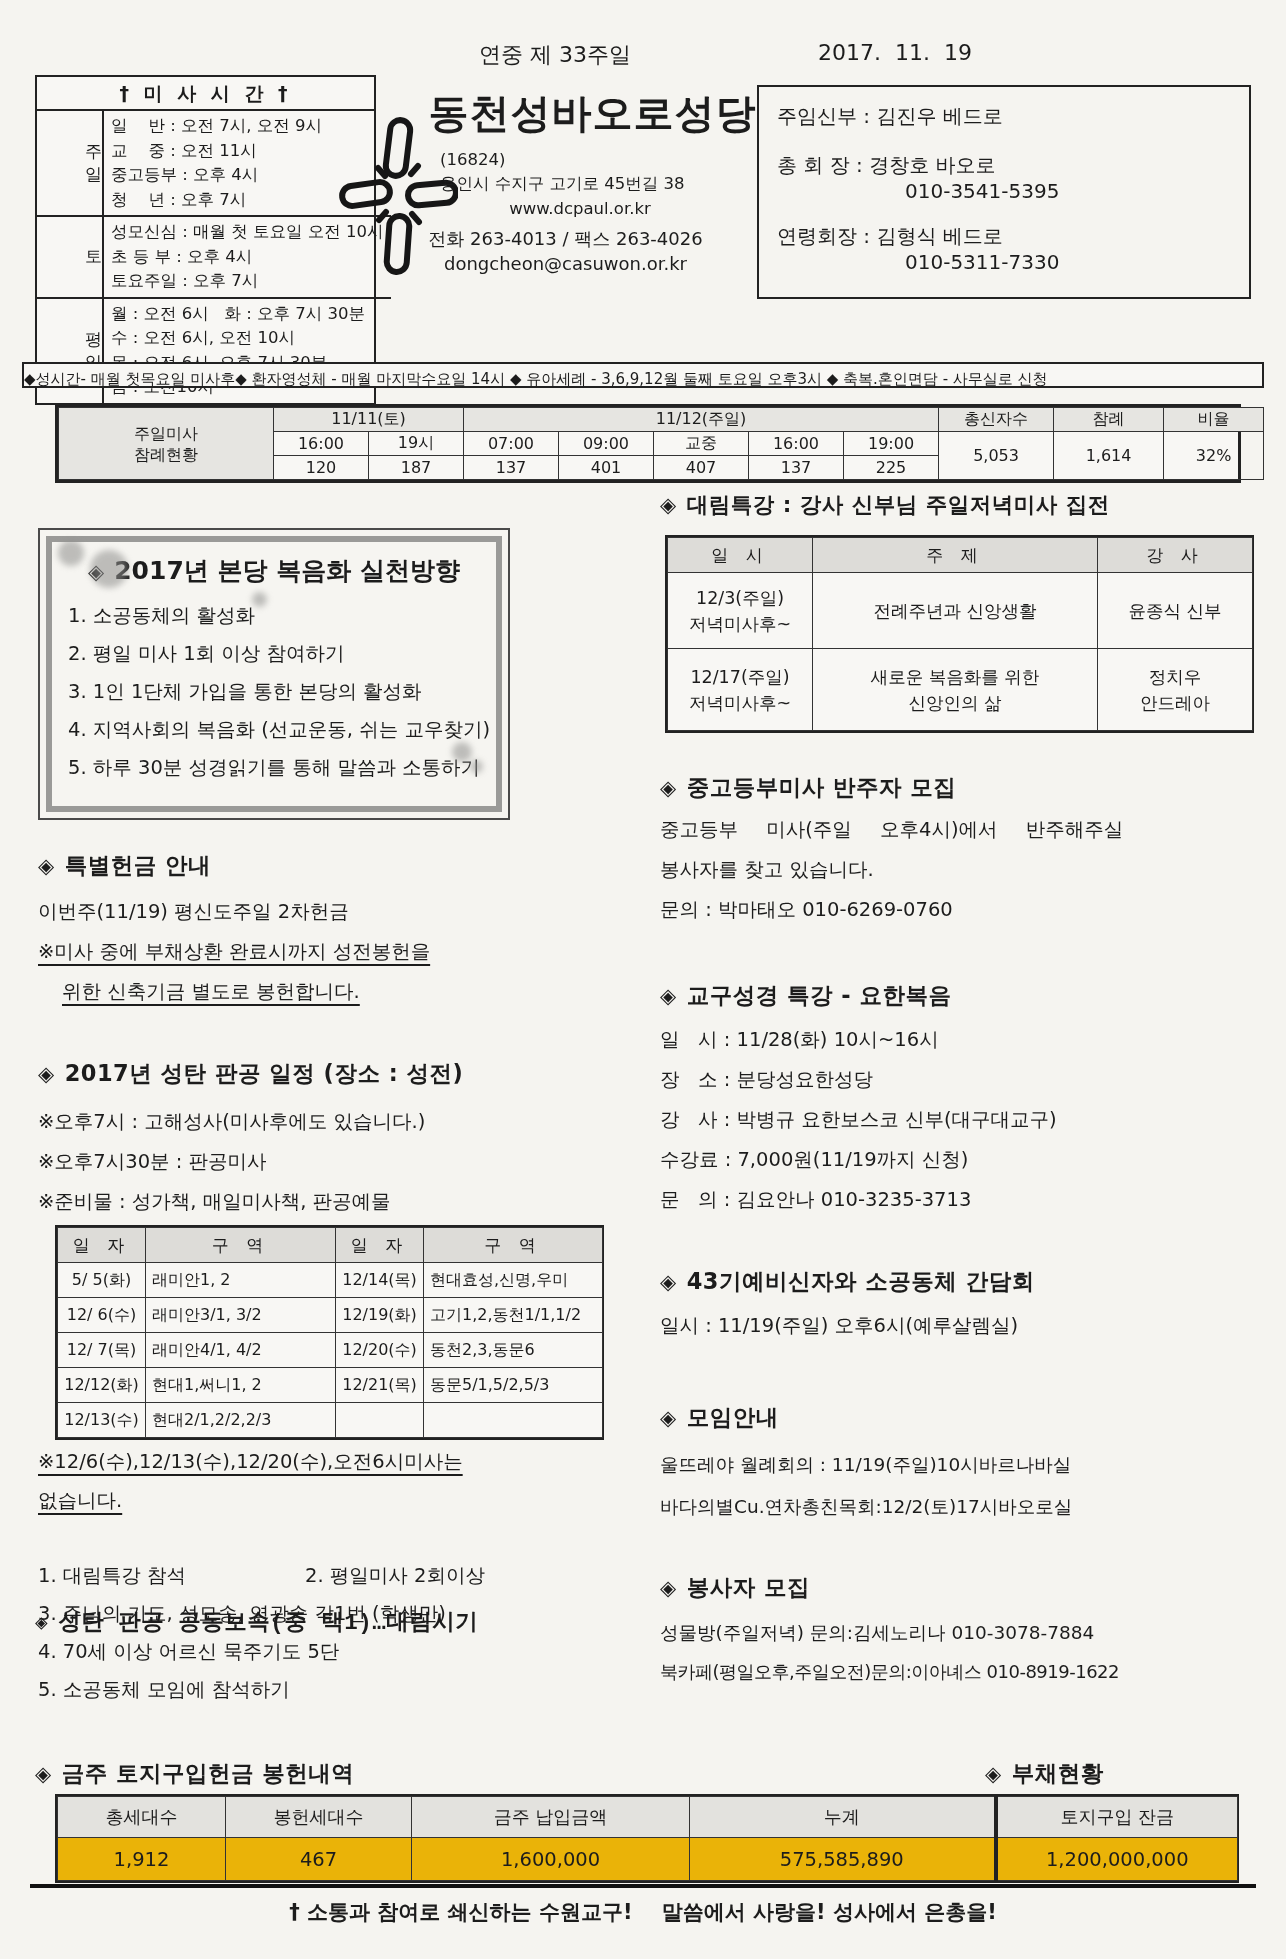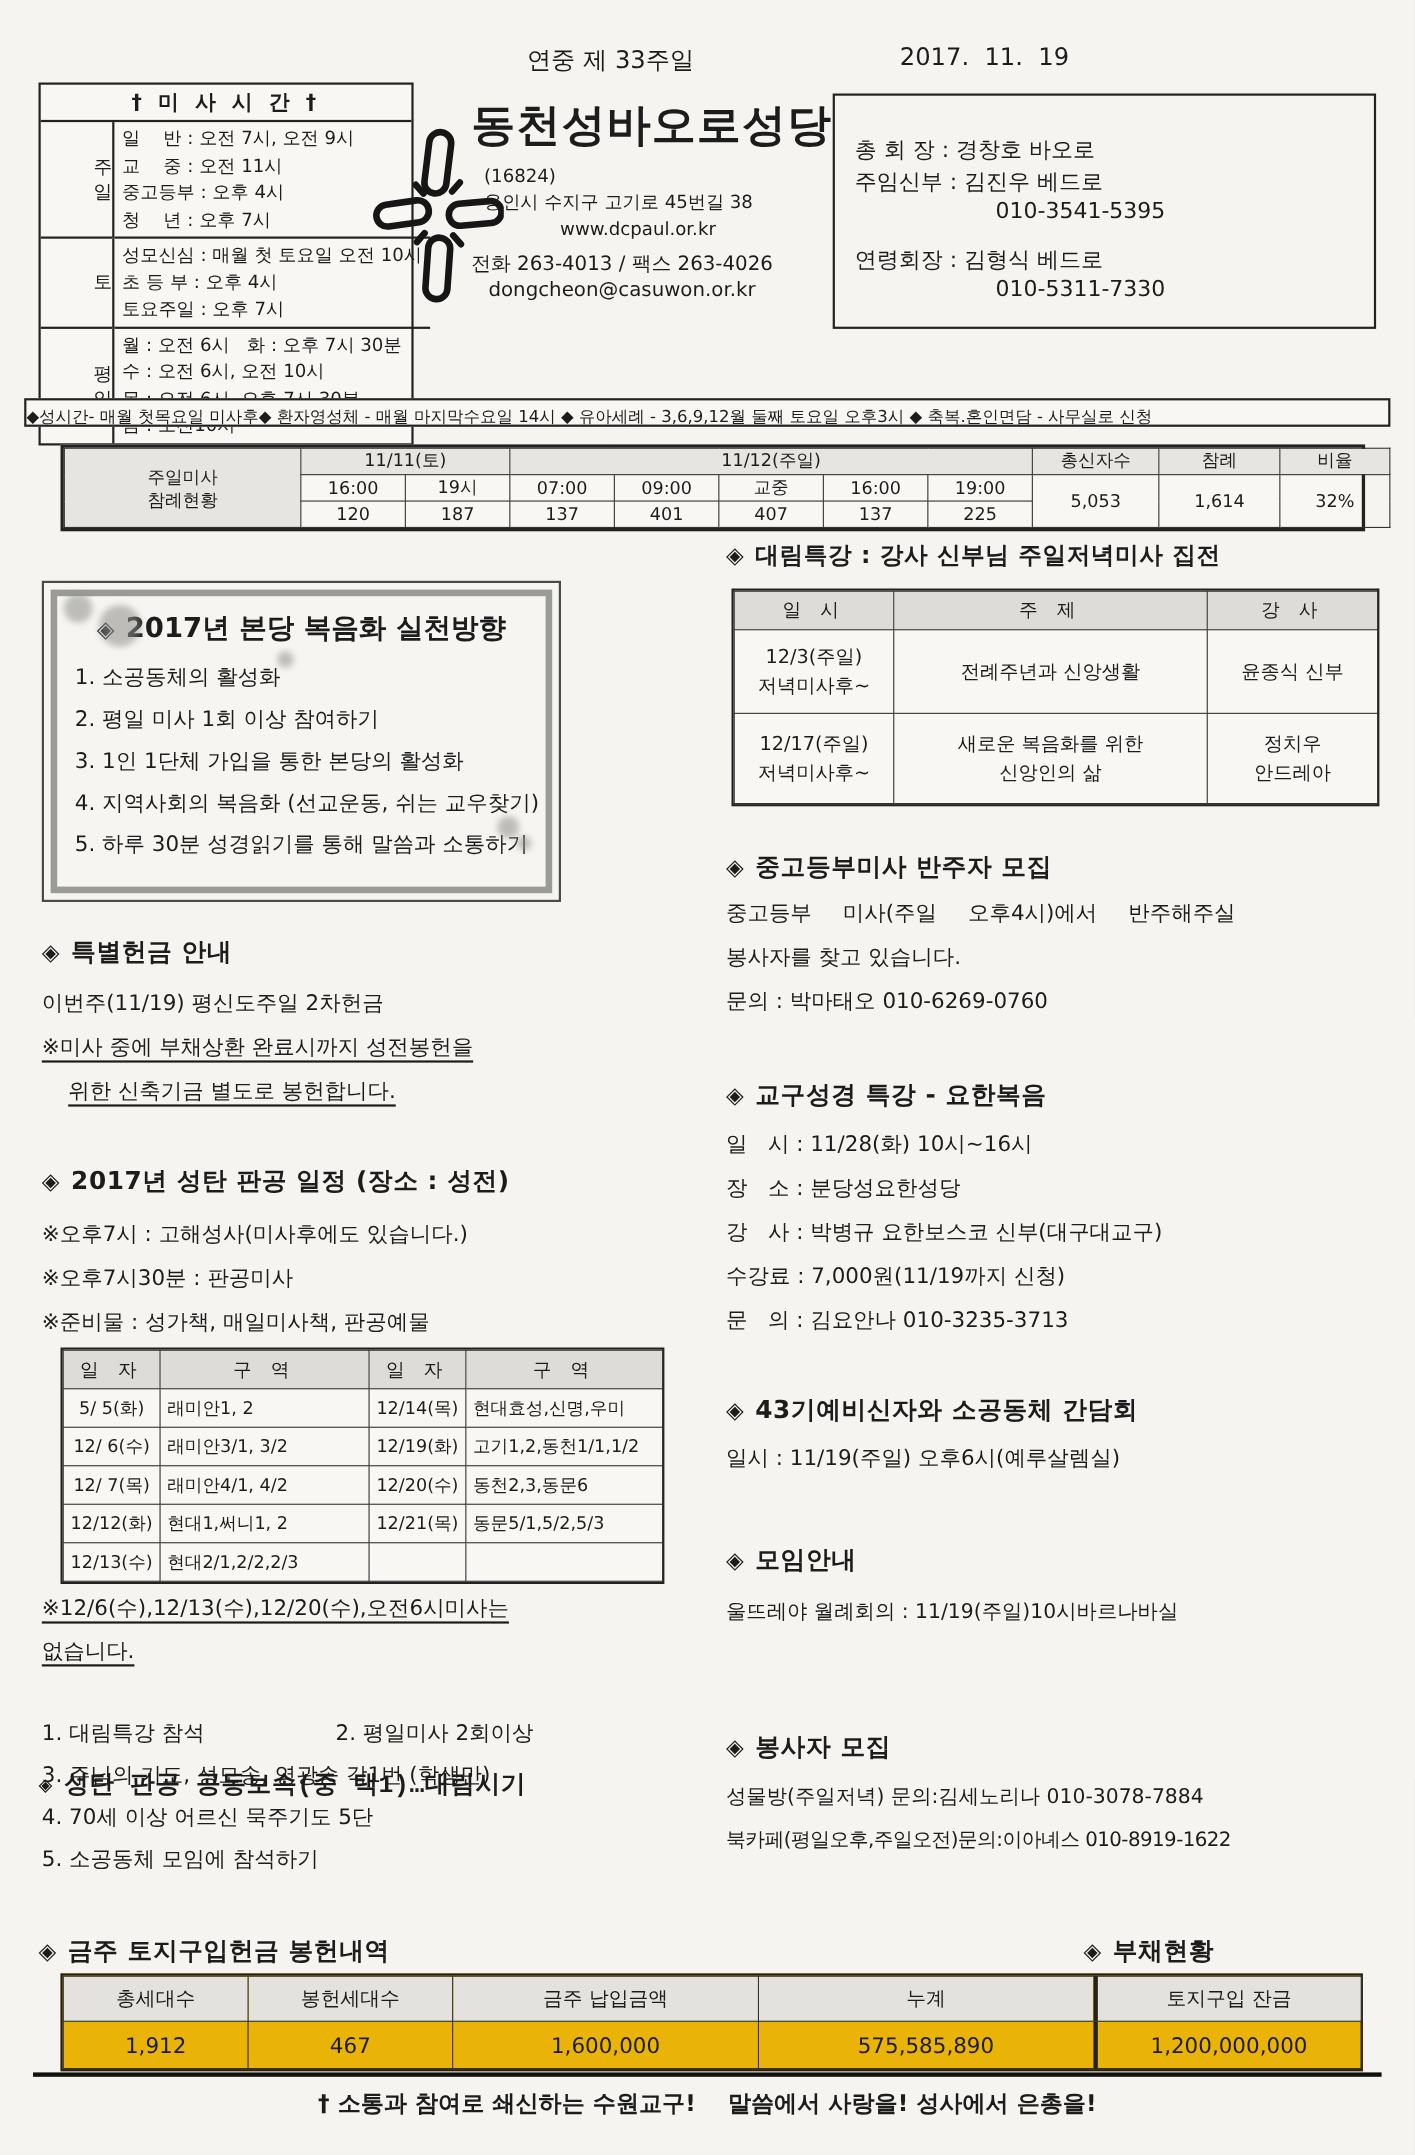--- a/index.html
+++ b/index.html
@@ -139,22 +139,22 @@
     </g>
   </svg>
   <div class="abs" id="church-name">동천성바오로성당</div>
   <div class="abs" id="postal">(16824)</div>
   <div class="abs" id="address">용인시 수지구 고기로 45번길 38</div>
   <div class="abs" id="website">www.dcpaul.or.kr</div>
   <div class="abs" id="phonefax">전화 263-4013 / 팩스 263-4026</div>
   <div class="abs" id="email">dongcheon@casuwon.or.kr</div>
 
   <div class="abs" id="contact-box">
+    <div class="c-row" style="margin-top:2px;"><span>주임신부 :</span> <span>김진우 베드로</span></div>
     <div class="c-row" style="margin-top:22px;"><span>총 회 장 :</span> <span>경창호 바오로</span></div>
-    <div class="c-row" style="margin-top:2px;"><span>주임신부 :</span> <span>김진우 베드로</span></div>
     <div class="c-phone">010-3541-5395</div>
     <div class="c-row" style="margin-top:20px;"><span>연령회장 :</span> <span>김형식 베드로</span></div>
     <div class="c-phone">010-5311-7330</div>
   </div>
 
   <div class="abs" id="notice-strip">◆성시간- 매월 첫목요일 미사후◆ 환자영성체 - 매월 마지막수요일 14시 ◆ 유아세례 - 3,6,9,12월 둘째 토요일 오후3시 ◆ 축복.혼인면담 - 사무실로 신청</div>
 
   <div class="abs" id="att-wrap">
     <table>
       <colgroup>
@@ -329,20 +329,21 @@
   <div class="abs bodyline" style="left:660px;top:1066px;">장   소 : 분당성요한성당</div>
   <div class="abs bodyline" style="left:660px;top:1106px;">강   사 : 박병규 요한보스코 신부(대구대교구)</div>
   <div class="abs bodyline" style="left:660px;top:1146px;">수강료 : 7,000원(11/19까지 신청)</div>
   <div class="abs bodyline" style="left:660px;top:1186px;">문   의 : 김요안나 010-3235-3713</div>
 
   <div class="abs sec-title" style="left:660px;top:1266px;"><span class="dia">◈</span><span>43기예비신자와 소공동체 간담회</span></div>
   <div class="abs bodyline" style="left:660px;top:1312px;">일시 : 11/19(주일) 오후6시(예루살렘실)</div>
 
   <div class="abs sec-title" style="left:660px;top:1402px;"><span class="dia">◈</span><span>모임안내</span></div>
   <div class="abs bodyline" style="left:660px;top:1452px;font-size:18.5px;">울뜨레야 월례회의 : 11/19(주일)10시바르나바실</div>
+  <div class="abs bodyline" style="left:660px;top:1494px;font-size:18.5px;">바다의별Cu.연차총친목회:12/2(토)17시바오로실</div>
 
   <div class="abs sec-title" style="left:660px;top:1572px;"><span class="dia">◈</span><span>봉사자 모집</span></div>
   <div class="abs bodyline" style="left:660px;top:1620px;font-size:18.5px;">성물방(주일저녁) 문의:김세노리나 010-3078-7884</div>
   <div class="abs bodyline" style="left:660px;top:1660px;font-size:18px;letter-spacing:-0.5px;">북카페(평일오후,주일오전)문의:이아녜스 010-8919-1622</div>
 
   <div class="abs sec-title" style="left:35px;top:1758px;"><span class="dia">◈</span><span>금주 토지구입헌금 봉헌내역</span></div>
   <div class="abs sec-title" style="left:985px;top:1758px;"><span class="dia">◈</span><span>부채현황</span></div>
 
   <div class="abs" id="lf-table">
     <table>

